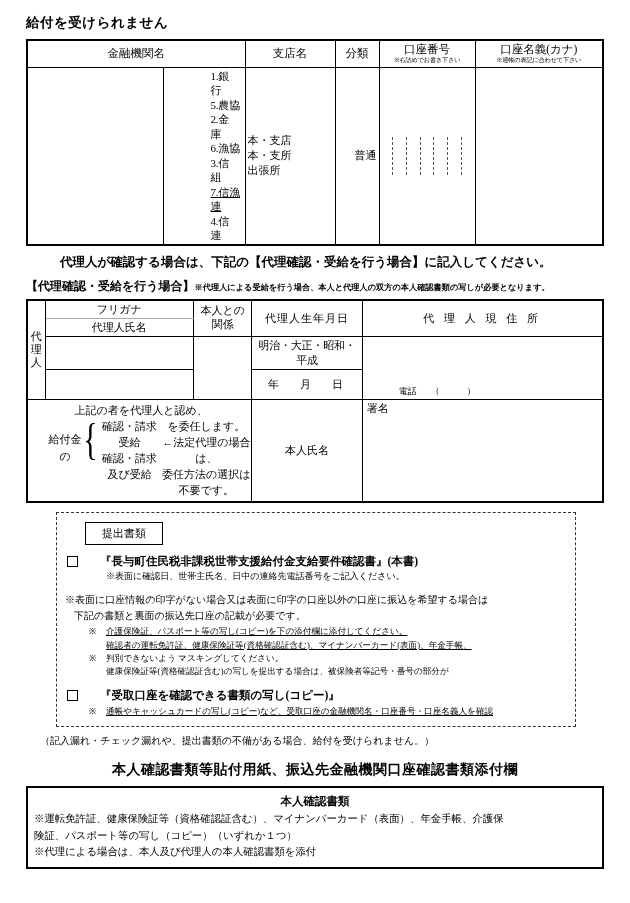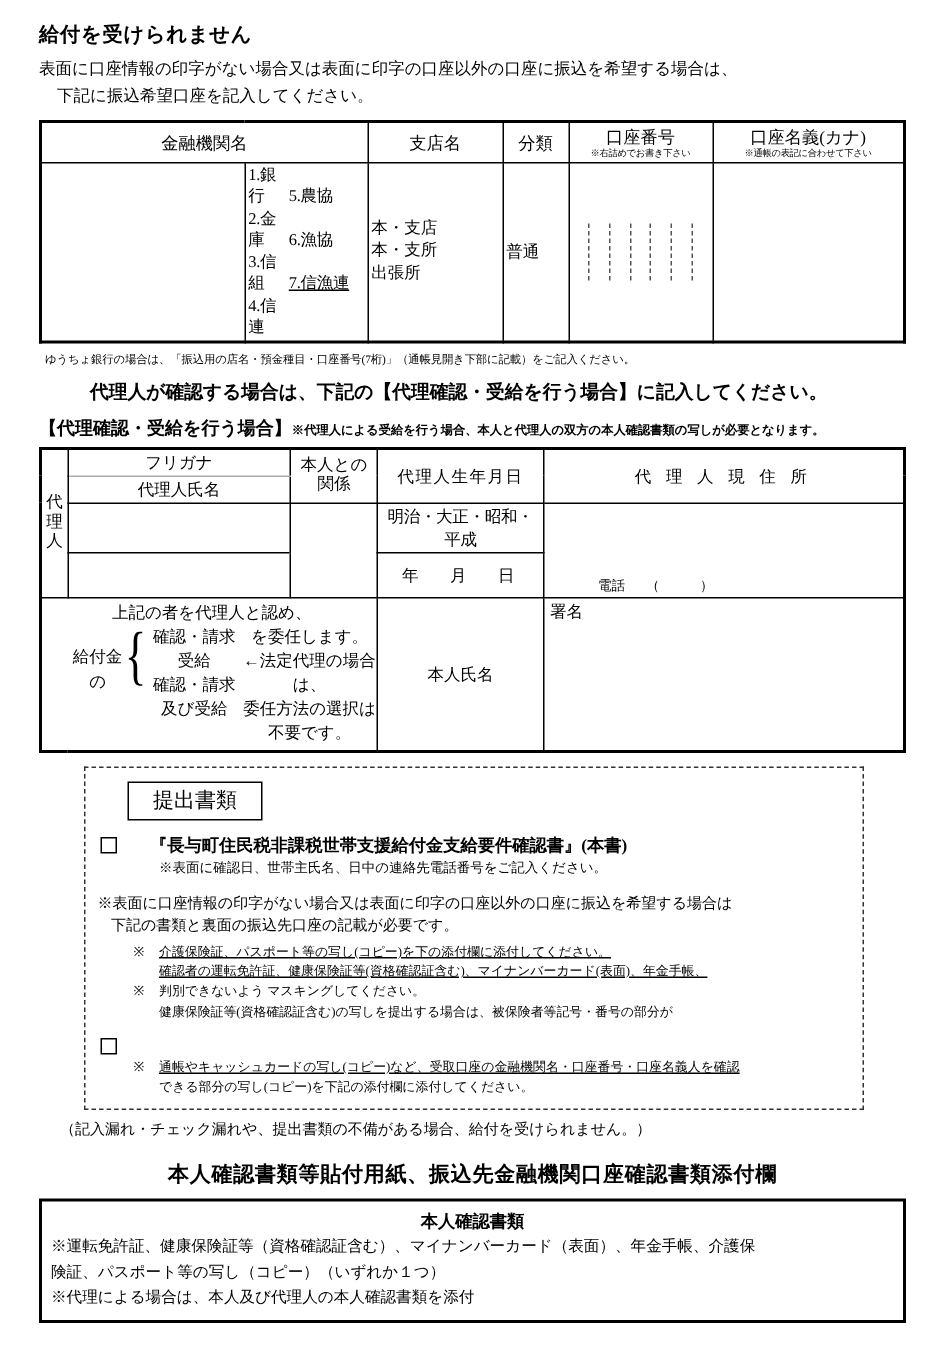--- a/index.html
+++ b/index.html
@@ -46,27 +46,27 @@
   #bank-table .hd { text-align: center; font-size: 11.5px; height: 27px; }
   #bank-table .hd .sub {
     display: block; font-size: 6.2px; letter-spacing: -0.2px;
     margin-top: -1px;
   }
   #bank-table .r2 { height: 40px; }
   .kinds {
     font-size: 6.8px; line-height: 1.32; text-align: left;
     padding-left: 3px; letter-spacing: -.2px;
   }
-  .kinds span { display: inline-block; }
+  .kinds span { display: inline-block; margin-left: 45px; }
   .kinds .c1 { width: 27px; }
   .branch {
     font-size: 8.2px; line-height: 1.38; text-align: left;
     padding-right: 4px;
   }
-  .futsu { text-align: left; font-size: 11.5px; }
+  .futsu { text-align: right; font-size: 11.5px; }
   .acct-cells { padding: 0 !important; }
   .acct-cells .grid { display: flex; height: 100%; }
   .acct-cells .grid i {
     flex: 1 1 0; height: 38px;
     border-right: 1px dashed #555;
   }
   .acct-cells .grid i:last-child { border-right: none; }
 
   
   .yucho {
@@ -115,21 +115,21 @@
   .sign-cell { text-align: left !important; vertical-align: top !important; font-size: 9.5px; padding: 1px 0 0 4px !important; }
 
   
   #checklist {
     position: relative;
     width: 520px; margin: 9px 0 0 56px;
     border: 1px dashed #333; padding: 7px 8px 8px 8px;
   }
   .submit-tag {
     display: inline-block; border: 1px solid #000;
-    font-size: 14px; padding: 3px 16px; margin: 2px 0 0 20px;
+    font-size: 11px; padding: 3px 16px; margin: 2px 0 0 20px;
   }
   .chk-row { display: flex; align-items: flex-start; margin-top: 9px; }
   .cbox {
     width: 11px; height: 11px; border: 1.3px solid #000;
     flex: 0 0 auto; margin: 2px 0 0 2px;
   }
   .chk-body { margin-left: 22px; }
   .chk-title { font-size: 11.5px; font-weight: bold; }
   .chk-note { font-size: 9px; line-height: 1.5; margin-top: 1px; margin-left: 6px; }
   .note-block { font-size: 10px; line-height: 1.55; margin-top: 9px; }
@@ -158,24 +158,20 @@
   .sec-title { text-align: center; font-size: 11.5px; font-weight: bold; margin: 2px 0 2px 0; }
   .sec-body { font-size: 10.4px; line-height: 1.6; }
   .sec-body p { margin: 0; }
 </style>
 </head>
 <body>
 
 <div class="page">
 
   <div class="h1">給付を受けられません</div>
-  <div class="lead">
-    <span>表面に口座情報の印字がない場合又は表面に印字の口座以外の口座に振込を希望する場合は、</span>
-    <span class="l2">下記に振込希望口座を記入してください。</span>
-  </div>
 
   <table class="frm outer" id="bank-table">
     <colgroup>
       <col style="width:136px">
         <col style="width:82px">
       <col style="width:90px">
         <col style="width:44px">
       <col style="width:96px">
         <col style="width:128px">
     </colgroup>
@@ -216,21 +212,20 @@
               <i></i>
               <i></i>
               <i></i>
         </div>
       </td>
       <td></td>
     </tr>
   </tbody>
     </table>
 
-  <div class="yucho">ゆうちょ銀行の場合は、「振込用の店名・預金種目・口座番号(7桁)」（通帳見開き下部に記載）をご記入ください。</div>
 
   <div class="agent-lead">代理人が確認する場合は、下記の【代理確認・受給を行う場合】に記入してください。</div>
   <div class="agent-head">
     <span>【代理確認・受給を行う場合】</span><span class="tiny">※代理人による受給を行う場合、本人と代理人の双方の本人確認書類の写しが必要となります。</span>
   </div>
 
   <table class="frm outer" id="agent-table">
     <colgroup>
       <col style="width:18px">
         <col style="width:148px">
@@ -326,27 +321,29 @@
         <span class="mk">※</span>
         <span class="tx">
           <div>判別できないよう マスキングしてください。</div>
           <div>健康保険証等(資格確認証含む)の写しを提出する場合は、被保険者等記号・番号の部分が</div>
         </span>
       </div>
     </div>
 
     <div class="chk-row">
       <div class="cbox"></div>
+      <div class="chk-body">
+        <div class="chk-title">『受取口座を確認できる書類の写し(コピー)』</div>
+      </div>
     </div>
     <div class="sub-note">
       <div class="row">
         <span class="mk">※</span>
         <span class="tx">
           <div class="u">通帳やキャッシュカードの写し(コピー)など、受取口座の金融機関名・口座番号・口座名義人を確認</div>
-          <div>できる部分の写し(コピー)を下記の添付欄に添付してください。</div>
         </span>
       </div>
     </div>
   </div>
 
   <div class="warn">
     <span class="l2">（記入漏れ・チェック漏れや、提出書類の不備がある場合、給付を受けられません。）</span>
   </div>
 
   <div class="h2">本人確認書類等貼付用紙、振込先金融機関口座確認書類添付欄</div>

